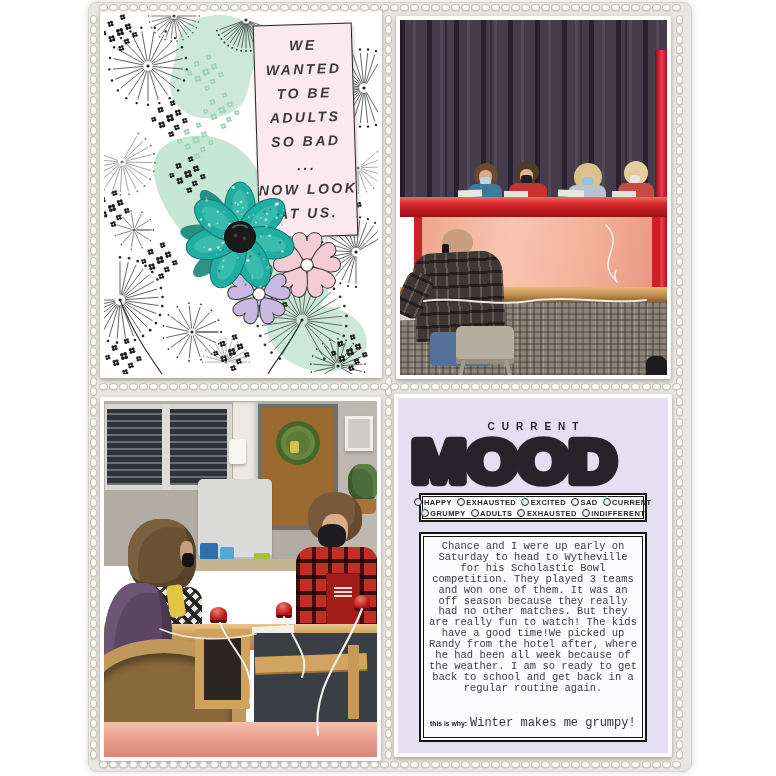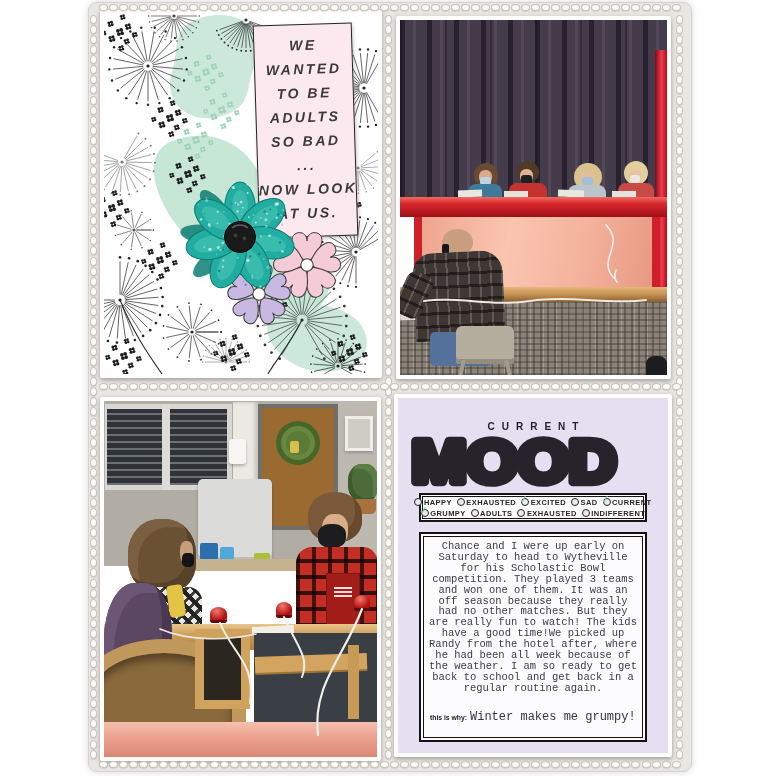--- a/index.html
+++ b/index.html
@@ -28,21 +28,21 @@
   .mood-card{position:absolute;inset:0;background:var(--lavender,#e4dff1);}
   .kicker{position:absolute;top:23px;left:0;right:0;text-align:center;font-size:10px;font-weight:bold;letter-spacing:7px;padding-left:7px;color:#231f28;}
   .mood-title-wrap{position:absolute;top:32px;left:0;right:0;text-align:left;}
   .checklist{position:absolute;top:95px;left:50%;transform:translateX(-50%);width:228px;height:29px;border:2px solid #161616;box-sizing:border-box;background:#fdfdfe;}
   .checklist-inner{position:absolute;inset:1px;border:1px solid #161616;display:flex;flex-direction:column;justify-content:center;gap:1px;}
   .mood-row{display:flex;justify-content:center;align-items:center;gap:5px;height:10px;}
   .mood-item{display:inline-flex;align-items:center;gap:1.5px;font-size:7.5px;font-weight:bold;letter-spacing:.4px;color:#262626;position:relative;}
   .mood-circle{width:6px;height:6px;border:1.2px solid #222;border-radius:50%;background:#edeaf1;flex:none;}
   .mood-check{position:absolute;left:-2px;top:-5px;font-family:"DejaVu Sans",sans-serif;font-size:11px;font-weight:bold;color:var(--check,#8ed0ae);transform:rotate(-8deg);text-shadow:0 0 1px rgba(80,160,120,.4);}
   .journal-box{position:absolute;top:134px;left:50%;transform:translateX(-50%);width:228px;height:210px;border:2px solid #121212;box-sizing:border-box;background:#fcfbfd;}
-  .journal-inner{position:absolute;inset:2px;border:1px solid #121212;padding:4px 5px 13px 5px;display:flex;flex-direction:column;overflow:hidden;}
+  .journal-inner{position:absolute;inset:2px;border:1px solid #121212;padding:4px 5px 7px 5px;display:flex;flex-direction:column;overflow:hidden;}
   .journal-text{font-family:"Liberation Mono",monospace;font-size:10.5px;line-height:10.9px;text-align:center;color:#3c3b43;}
   .reason-row{margin-top:auto;display:flex;align-items:baseline;gap:3px;padding-left:1px;}
   .reason-label{font-size:6.8px;font-weight:bold;color:#1c1c1c;white-space:nowrap;}
   .reason-text{font-family:"Liberation Mono",monospace;font-size:12px;color:#35343c;white-space:nowrap;}
   
   .tr-curtain{left:0;top:0;width:267px;height:180px;background-color:#453c4b;background-image:repeating-linear-gradient(90deg,rgba(18,10,26,.55) 0 5px,rgba(18,10,26,0) 5px 13px,rgba(140,128,152,.18) 13px 16px,rgba(18,10,26,0) 16px 27px),repeating-linear-gradient(90deg,rgba(0,0,0,.25) 0 2px,transparent 2px 45px);}
   .tr-redcurtain{left:255px;top:30px;width:12px;height:240px;background:linear-gradient(90deg,#7e0c18,#f23a4c 55%,#b30e1c);}
   .tr-table{left:0;top:177px;width:267px;height:20px;background:linear-gradient(#ef6a5f,#d8262b 35%,#9e0f16);}
   .tr-panel{left:14px;top:197px;width:246px;height:70px;background:linear-gradient(100deg,#eda28c,#f9c5b0 38%,#f4b29c 68%,#e6977f);}
   .tr-panel-edge{top:197px;width:8px;height:70px;background:#cf1f2a;}

